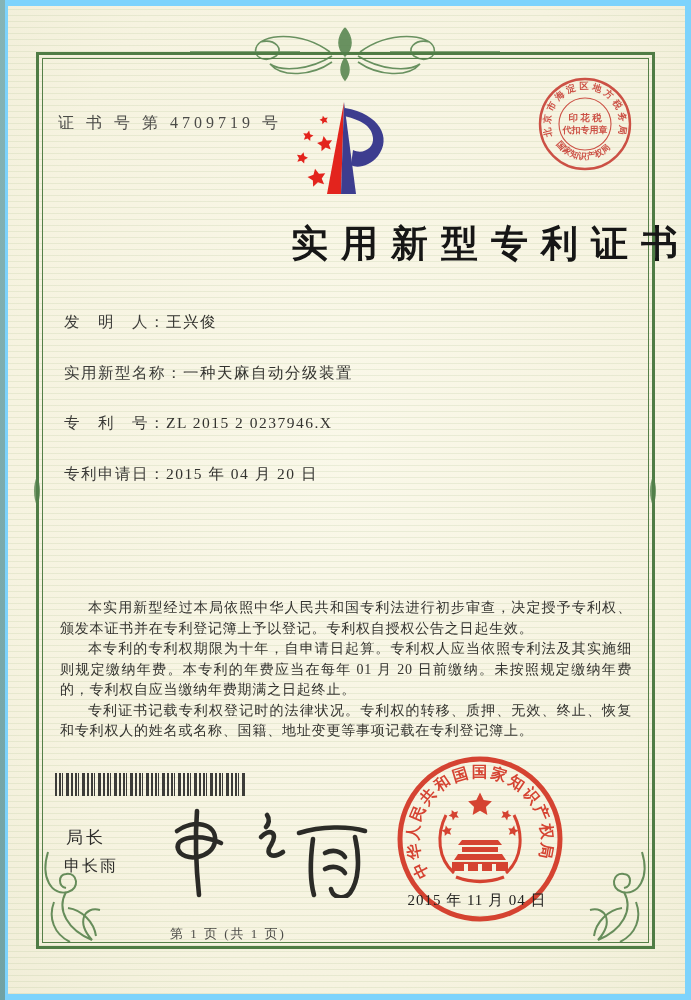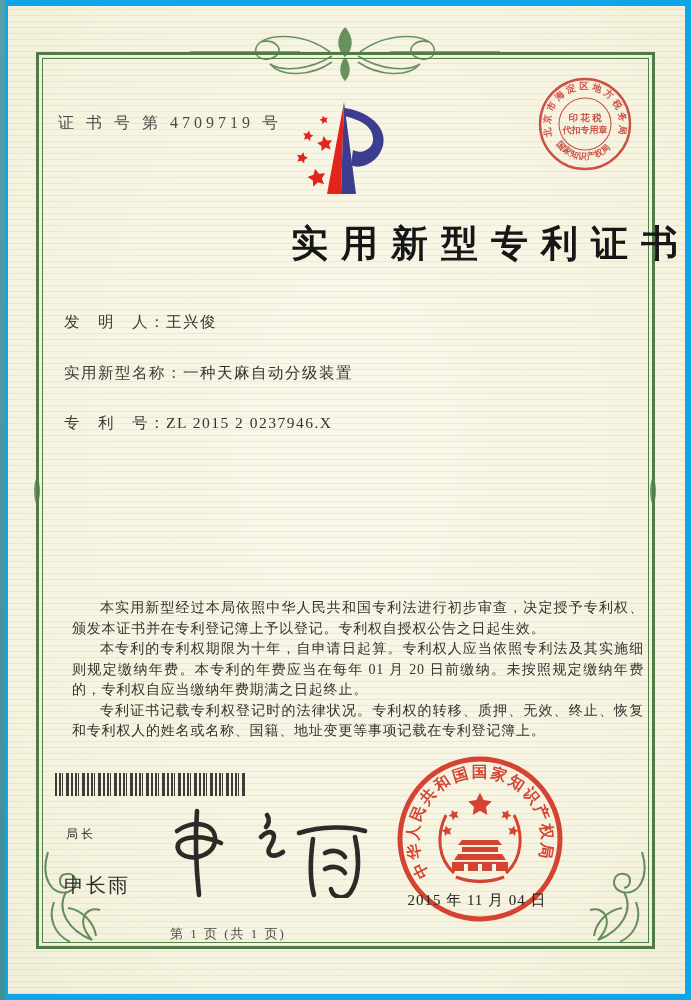--- a/index.html
+++ b/index.html
@@ -1,16 +1,16 @@
 <!DOCTYPE html>
 <html><head>
 <meta charset="utf-8">
 <style>
   html,body{margin:0;padding:0;background:#ffffff;}
-  .page{position:relative;width:691px;height:1000px;margin:0 auto;background:#0ea5e9;overflow:hidden;
+  .page{position:relative;width:691px;height:1000px;margin:0 auto;background:#7dd3fc;overflow:hidden;
         font-family:"Liberation Serif","DejaVu Serif",serif;}
   .page-edge{position:absolute;left:0;top:0;width:5px;height:100%;
         background:linear-gradient(180deg,#8a9a7d,#667a5c);opacity:.55;}
   .paper{position:absolute;left:8px;top:6px;right:6px;bottom:6px;
         background:radial-gradient(ellipse at 50% 45%, #faf8e9 0%, #f6f3e0 70%, #f1eed8 100%);
         background-color:#f8f6e6;}
   .paper .waves{position:absolute;inset:0;
         background-image:repeating-linear-gradient(0deg, rgba(150,178,118,.20) 0 1px, rgba(255,255,255,0) 1px 6px);
         opacity:.8;}
   
@@ -19,32 +19,32 @@
   .frame-inner{position:absolute;inset:3px;border:1px solid #557f48;}
   
   .cert-no{position:absolute;left:58px;top:113px;font-size:16px;letter-spacing:4px;color:#4b4b48;}
   .title{position:absolute;left:0;top:219px;width:691px;text-align:right;
         font-size:37px;font-weight:bold;letter-spacing:13px;color:#161616;}
   .fields{position:absolute;left:64px;top:312px;width:560px;}
   .field-row{height:50.5px;font-size:15.5px;color:#3c3c39;letter-spacing:1.5px;}
   .flabel{color:#3c3c39;}
   .fvalue{color:#33332f;}
   .paras{position:absolute;left:60px;top:598px;width:572px;font-size:14px;line-height:20.5px;
-        color:#33332f;letter-spacing:.8px;text-align:justify;margin-left:12px;}
+        color:#33332f;letter-spacing:.8px;text-align:justify;}
   .paras p{margin:0;text-indent:2em;}
   .barcode{position:absolute;left:55px;top:773px;width:190px;height:23px;opacity:.85;
         background:repeating-linear-gradient(90deg,
           #1c1c1c 0 2px, rgba(0,0,0,0) 2px 4px,
           #1c1c1c 4px 6px, rgba(0,0,0,0) 6px 7px,
           #1c1c1c 7px 8px, rgba(0,0,0,0) 8px 11px,
           #1c1c1c 11px 14px, rgba(0,0,0,0) 14px 16px);}
-  .signer-role{position:absolute;left:66px;top:826px;font-size:12px;letter-spacing:3px;color:#2e2e2b;
+  .signer-role{position:absolute;left:66px;top:826px;font-size:17px;letter-spacing:3px;color:#2e2e2b;
         font-family:Liberation Mono, monospace;}
-  .signer-name{position:absolute;left:64px;top:856px;font-size:20px;letter-spacing:2px;color:#2e2e2b;
-        font-family:Liberation Sans, sans-serif;margin-top:16px;}
+  .signer-name{position:absolute;left:64px;top:856px;font-size:16px;letter-spacing:2px;color:#2e2e2b;
+        font-family:Liberation Sans, sans-serif;}
   .signature{position:absolute;left:163px;top:803px;}
   .seal{position:absolute;left:394px;top:753px;opacity:.9;}
   .seal-date{position:absolute;left:402px;top:891px;width:150px;text-align:center;
         font-size:15px;letter-spacing:1px;color:#222220;}
   .footer{position:absolute;left:170px;top:925px;width:340px;text-align:left;
         font-size:13px;letter-spacing:2px;color:#4c4c48;}
   .orn{position:absolute;}
   svg text{font-family:"Liberation Serif","DejaVu Serif",serif;}
 </style>
 </head>
@@ -134,20 +134,23 @@
 
   <div class="fields">
     <div class="field-row">
       <span class="flabel">发　明　人：</span><span class="fvalue">王兴俊</span>
     </div>
     <div class="field-row">
       <span class="flabel">实用新型名称：</span><span class="fvalue">一种天麻自动分级装置</span>
     </div>
     <div class="field-row">
       <span class="flabel">专　利　号：</span><span class="fvalue">ZL 2015 2 0237946.X</span>
+    </div>
+    <div class="field-row">
+      <span class="flabel">专利申请日：</span><span class="fvalue">2015 年 04 月 20 日</span>
     </div>
   </div>
 
   <div class="paras">
     <p>本实用新型经过本局依照中华人民共和国专利法进行初步审查，决定授予专利权、颁发本证书并在专利登记簿上予以登记。专利权自授权公告之日起生效。</p>
     <p>本专利的专利权期限为十年，自申请日起算。专利权人应当依照专利法及其实施细则规定缴纳年费。本专利的年费应当在每年 01 月 20 日前缴纳。未按照规定缴纳年费的，专利权自应当缴纳年费期满之日起终止。</p>
     <p>专利证书记载专利权登记时的法律状况。专利权的转移、质押、无效、终止、恢复和专利权人的姓名或名称、国籍、地址变更等事项记载在专利登记簿上。</p>
   </div>
 
   <div class="barcode"></div>

